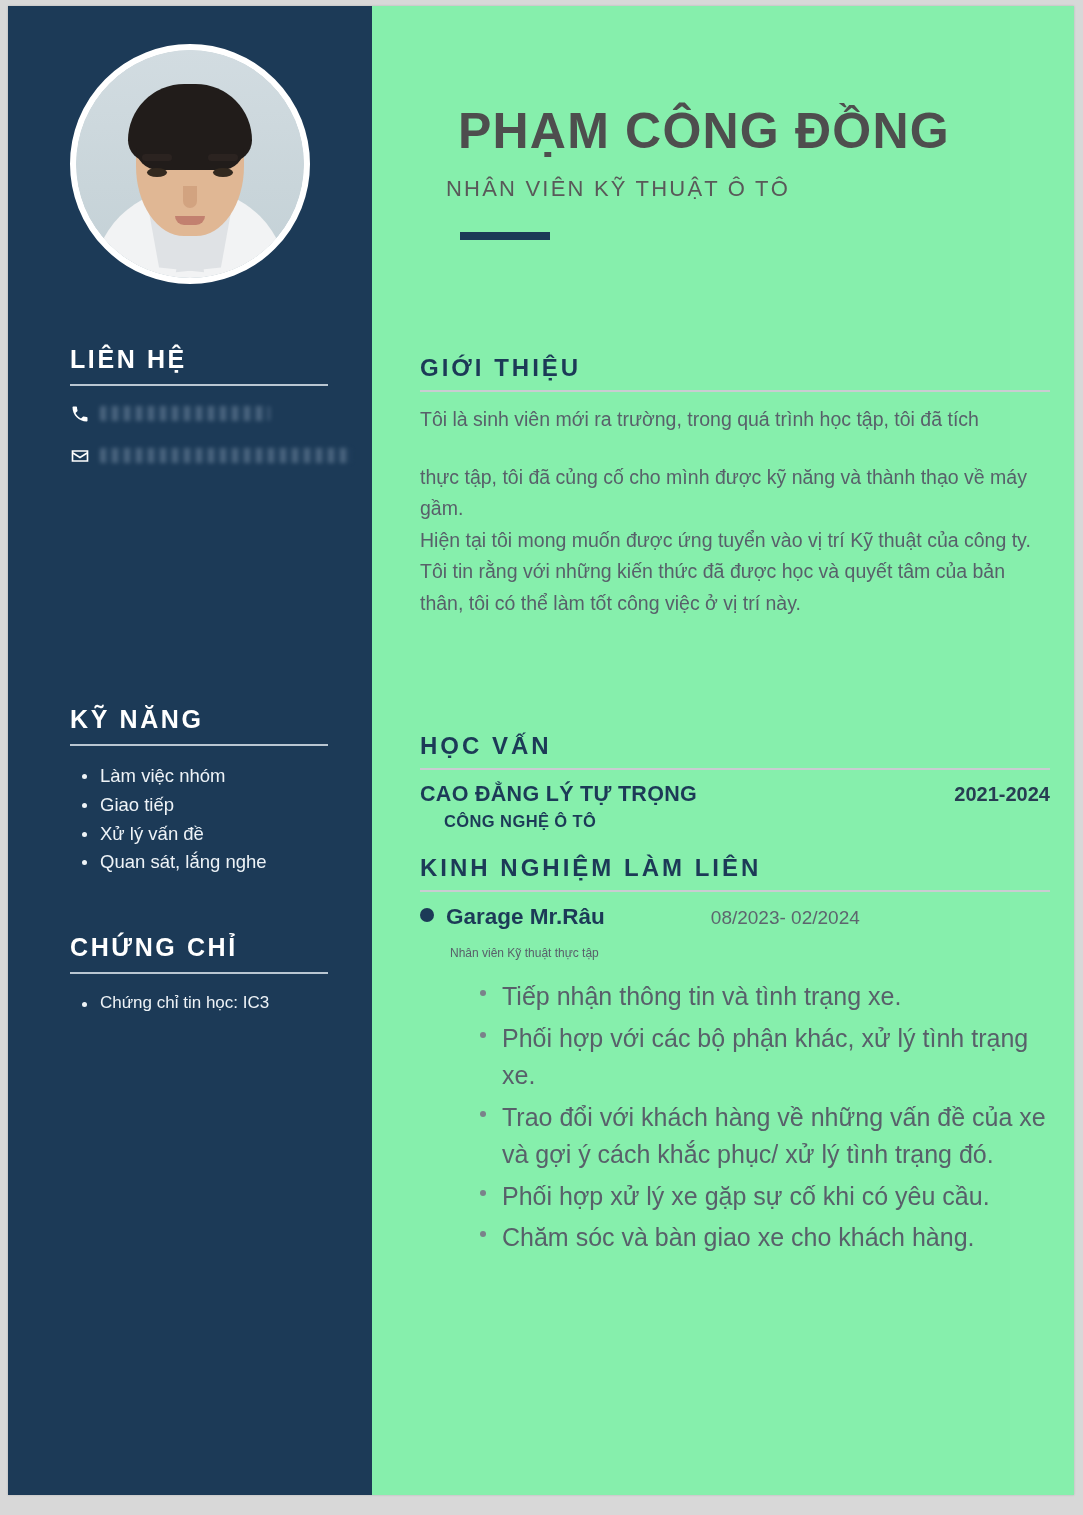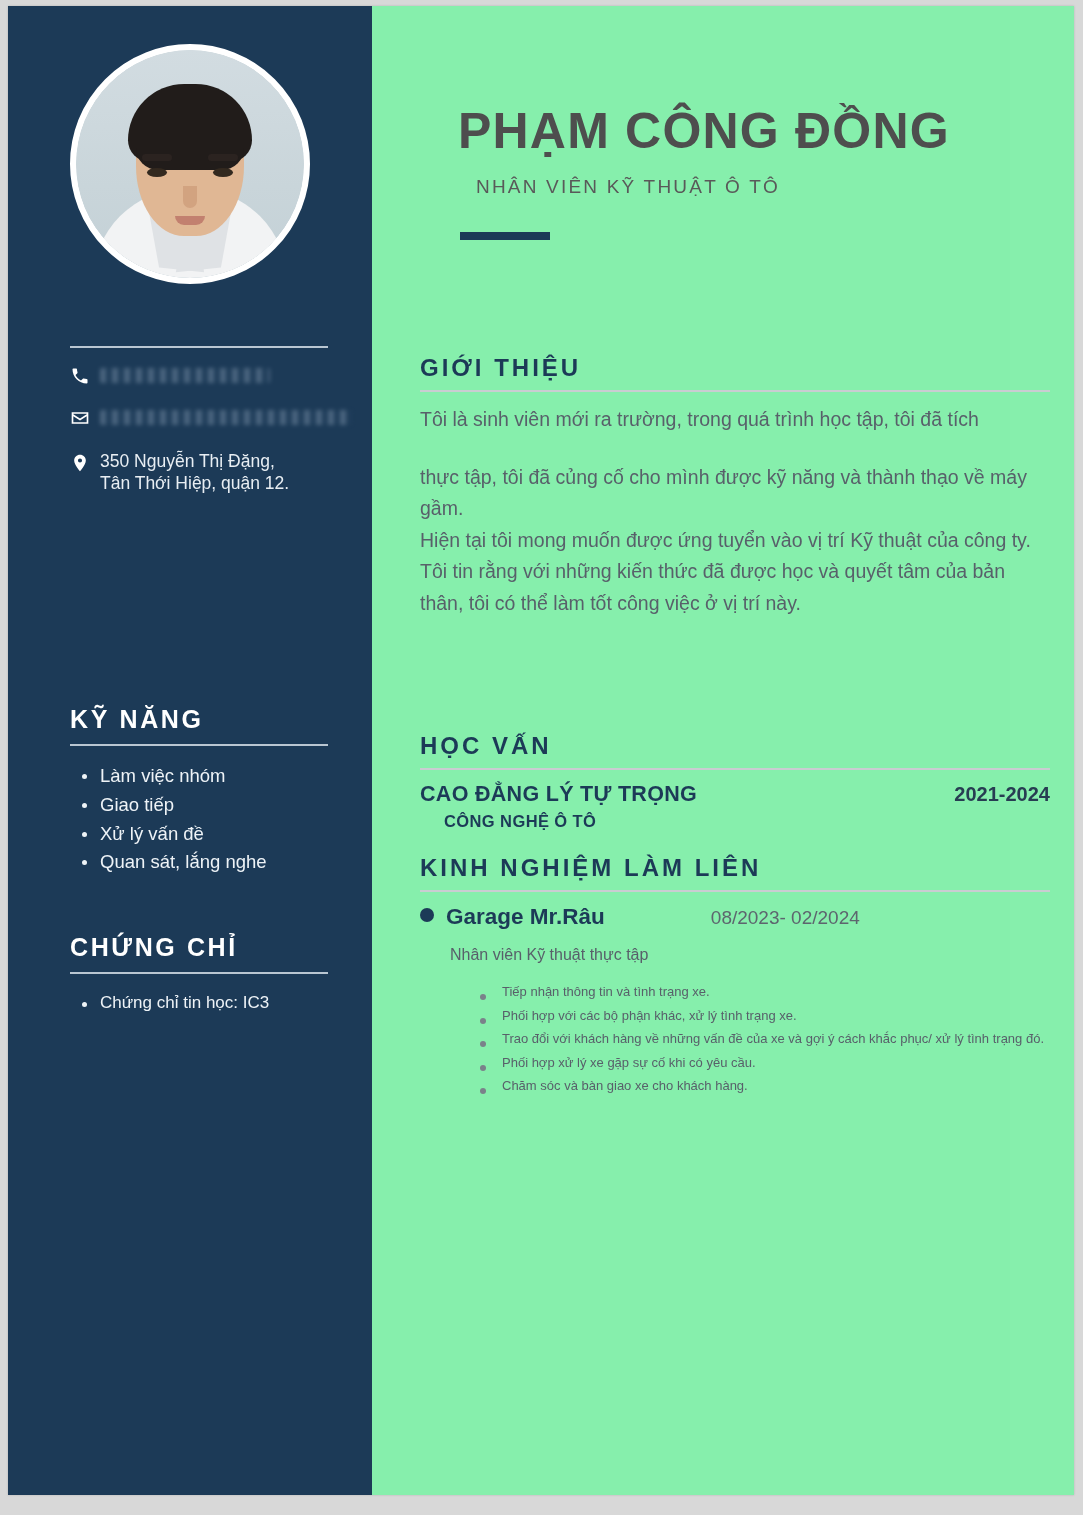--- a/index.html
+++ b/index.html
@@ -229,23 +229,23 @@
     left: 86px;
     top: 96px;
     font-size: 50px;
     font-weight: bold;
     letter-spacing: 1.2px;
     color: #4e4e4e;
     white-space: nowrap;
   }
   .job-title {
     position: absolute;
-    left: 104px;
+    left: 74px;
     top: 170px;
-    font-size: 19px;
+    font-size: 22px;
     letter-spacing: 2.2px;
     color: #595959;
     white-space: nowrap;
   }
   .accent-bar {
     position: absolute;
     left: 88px;
     top: 226px;
     width: 90px;
     height: 8px;
@@ -324,31 +324,31 @@
     white-space: nowrap;
   }
   .exp-dates {
     color: #5d656e;
     font-size: 19px;
     margin-left: 106px;
     white-space: nowrap;
   }
   .exp-role {
     color: #58606a;
-    font-size: 16px;
+    font-size: 12px;
     margin: 16px 0 0 30px;
   }
   .exp-list {
     list-style: none;
     margin: 18px 0 0 0;
     padding: 0 0 0 56px;
   }
   .exp-list li {
     color: #58606a;
-    font-size: 13px;
+    font-size: 25px;
     line-height: 1.5;
     position: relative;
     padding-left: 26px;
     margin-bottom: 4px;
   }
   .exp-list li::before {
     content: "";
     position: absolute;
     left: 4px; top: 12px;
     width: 6px; height: 6px;
@@ -376,20 +376,21 @@
           <div class="ph-brow-l"></div>
           <div class="ph-brow-r"></div>
           <div class="ph-eye-l"></div>
           <div class="ph-eye-r"></div>
           <div class="ph-nose"></div>
           <div class="ph-mouth"></div>
         </div>
       </div>
 
       <div class="sb-section" style="top:340px;">
+        <div class="sb-heading">LIÊN HỆ</div>
         <div class="sb-rule"></div>
 
         <div class="contact-row">
           <span class="contact-icon">
             <svg width="20" height="20" viewBox="0 0 24 24" fill="currentColor">
               <path d="M6.6 10.8c1.4 2.8 3.8 5.2 6.6 6.6l2.2-2.2c.3-.3.7-.4 1-.2 1.2.4 2.4.6 3.6.6.6 0 1 .4 1 1V20c0 .6-.4 1-1 1C10.6 21 3 13.4 3 4c0-.6.4-1 1-1h3.4c.6 0 1 .4 1 1 0 1.3.2 2.5.6 3.6.1.3 0 .7-.2 1l-2.2 2.2z"></path>
             </svg>
           </span>
           <span class="contact-text">
             <span class="redacted w1">redacted</span>
@@ -400,31 +401,20 @@
           <span class="contact-icon">
             <svg width="20" height="20" viewBox="0 0 24 24" fill="currentColor">
               <path d="M2 5h20v14H2V5zm2 2v.4l8 5.1 8-5.1V7H4zm16 10V9.9l-8 5.1-8-5.1V17h16z"></path>
             </svg>
           </span>
           <span class="contact-text">
             <span class="redacted w2">redacted</span>
           </span>
         </div>
 
-        <div class="contact-row" style="margin-top:22px;">
-          <span class="contact-icon">
-            <svg width="20" height="22" viewBox="0 0 24 24" fill="currentColor">
-              <path d="M12 2C8.1 2 5 5.1 5 9c0 5.2 7 13 7 13s7-7.8 7-13c0-3.9-3.1-7-7-7zm0 9.5A2.5 2.5 0 1 1 12 6.5a2.5 2.5 0 0 1 0 5z"></path>
-            </svg>
-          </span>
-          <span class="contact-text">
-            <span>350 Nguyễn Thị Đặng,</span><br>
-            <span>Tân Thới Hiệp, quận 12.</span>
-          </span>
-        </div>
       </div>
 
       <div class="sb-section" style="top:700px;">
         <div class="sb-heading">KỸ NĂNG</div>
         <div class="sb-rule"></div>
         <ul class="sb-list">
           <li>Làm việc nhóm</li>
           <li>Giao tiếp</li>
           <li>Xử lý vấn đề</li>
           <li>Quan sát, lắng nghe</li>

